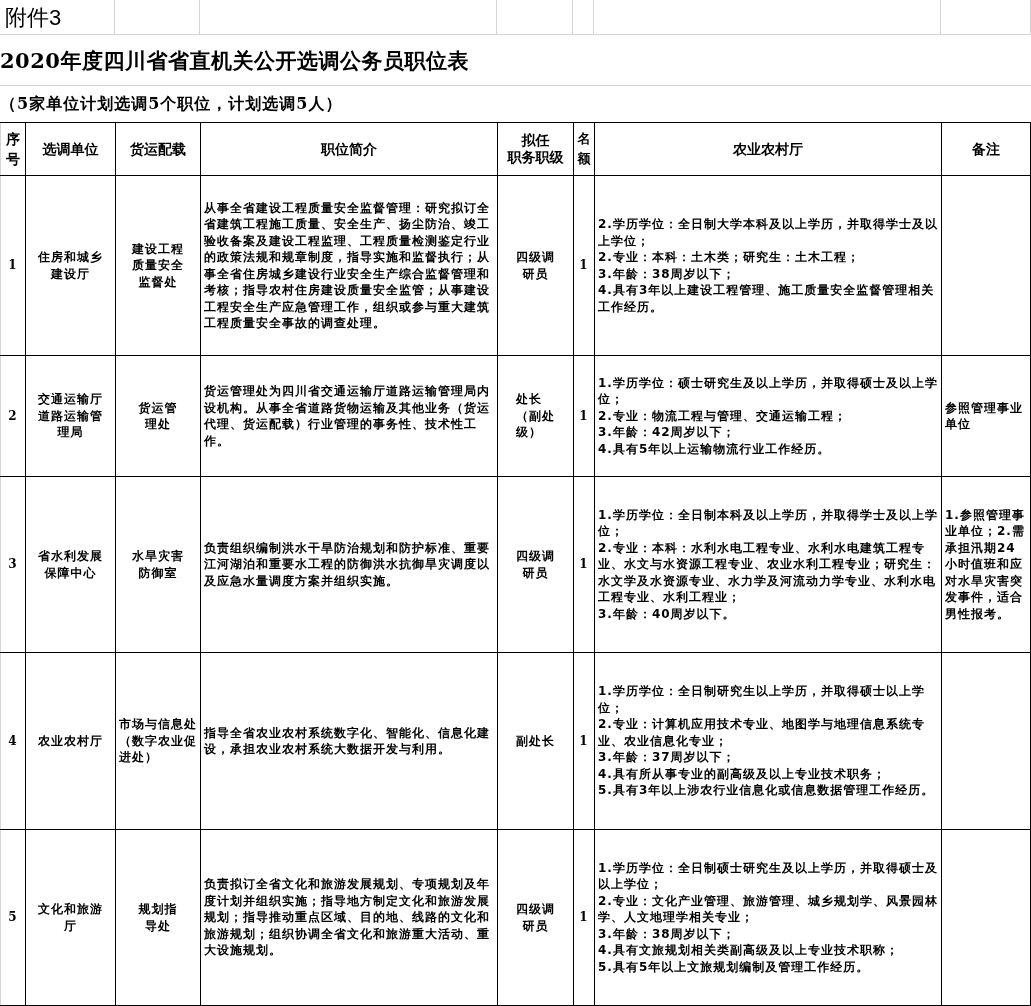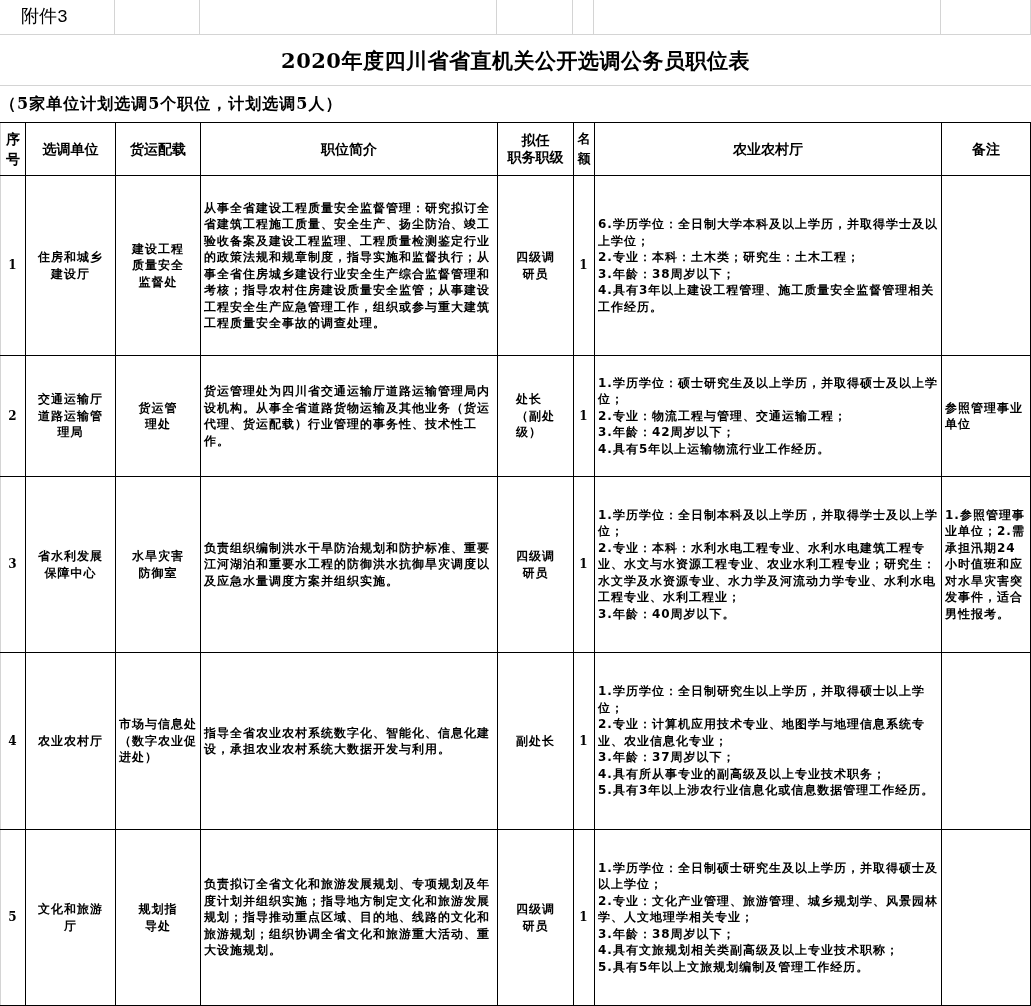--- a/index.html
+++ b/index.html
@@ -3,23 +3,23 @@
 <meta charset="utf-8">
 <style>
   html, body { margin: 0; padding: 0; background: #ffffff; }
   body { width: 1031px; height: 1006px; overflow: hidden; position: relative;
          font-family: "DejaVu Sans", "Liberation Sans", sans-serif; color: #000; }
   .sheet { position: absolute; left: 0; top: 0; width: 1031px; height: 1006px; }
 
   
   .toprow { position: absolute; left: 0; top: 0; width: 1031px; height: 36px; }
   .gcell { position: absolute; top: 0; height: 35px; border-right: 1px solid #d4d4d4; border-bottom: 1px solid #d4d4d4; box-sizing: border-box; }
-  .attach { font-size: 18px; line-height: 35px; padding-left: 21px; font-family: Liberation Mono, monospace; }
+  .attach { font-size: 22px; line-height: 35px; padding-left: 5px; font-family: Liberation Sans, sans-serif; }
   .title-row { position: absolute; left: 0; top: 36px; width: 1031px; height: 50px; border-bottom: 1px solid #d4d4d4; box-sizing: border-box;
-               display: flex; align-items: center; justify-content: center; }
+               display: flex; align-items: center; }
   .title { font-family: "DejaVu Serif", "Liberation Serif", serif; font-weight: bold; font-size: 21px; letter-spacing: 0.5px; }
   .subtitle-row { position: absolute; left: 0; top: 86px; width: 1031px; height: 36px;
                   display: flex; align-items: center; justify-content: flex-start; }
   .subtitle { font-family: "DejaVu Serif", "Liberation Serif", serif; font-weight: bold; font-size: 16px; letter-spacing: 1px; }
 
   
   table.grid { position: absolute; left: 0; top: 122px; border-collapse: collapse; table-layout: fixed; width: 1030px; }
   table.grid td, table.grid th { border: 1.5px solid #000; padding: 0 3px; box-sizing: border-box; vertical-align: middle; overflow: hidden; }
   table.grid th { font-weight: bold; font-size: 14px; text-align: center; line-height: 17px; }
   table.grid td { font-weight: bold; font-size: 12px; line-height: 16.5px; letter-spacing: 1px; }
@@ -80,21 +80,21 @@
     </tr>
 
     <tr style="height:180px">
       <td class="c seq">1</td>
       <td class="c" style="padding:0 10px;">住房和城乡建设厅</td>
       <td class="c" style="padding:0 10px;">建设工程质量安全监督处</td>
       <td class="l">从事全省建设工程质量安全监督管理：研究拟订全省建筑工程施工质量、安全生产、扬尘防治、竣工验收备案及建设工程监理、工程质量检测鉴定行业的政策法规和规章制度，指导实施和监督执行；从事全省住房城乡建设行业安全生产综合监督管理和考核；指导农村住房建设质量安全监管；从事建设工程安全生产应急管理工作，组织或参与重大建筑工程质量安全事故的调查处理。</td>
       <td class="c" style="padding:0 14px;">四级调研员</td>
       <td class="quota" style="padding:0;">1</td>
       <td class="l">
-        <span class="req-line">6.学历学位：全日制大学本科及以上学历，并取得学士及以上学位；</span>
+        <span class="req-line">2.学历学位：全日制大学本科及以上学历，并取得学士及以上学位；</span>
         <span class="req-line">2.专业：本科：土木类；研究生：土木工程；</span>
         <span class="req-line">3.年龄：38周岁以下；</span>
         <span class="req-line">4.具有3年以上建设工程管理、施工质量安全监督管理相关工作经历。</span>
       </td>
       <td class="l"></td>
     </tr>
 
     <tr style="height:121px">
       <td class="c seq">2</td>
       <td class="c" style="padding:0 8px;">交通运输厅道路运输管理局</td>

